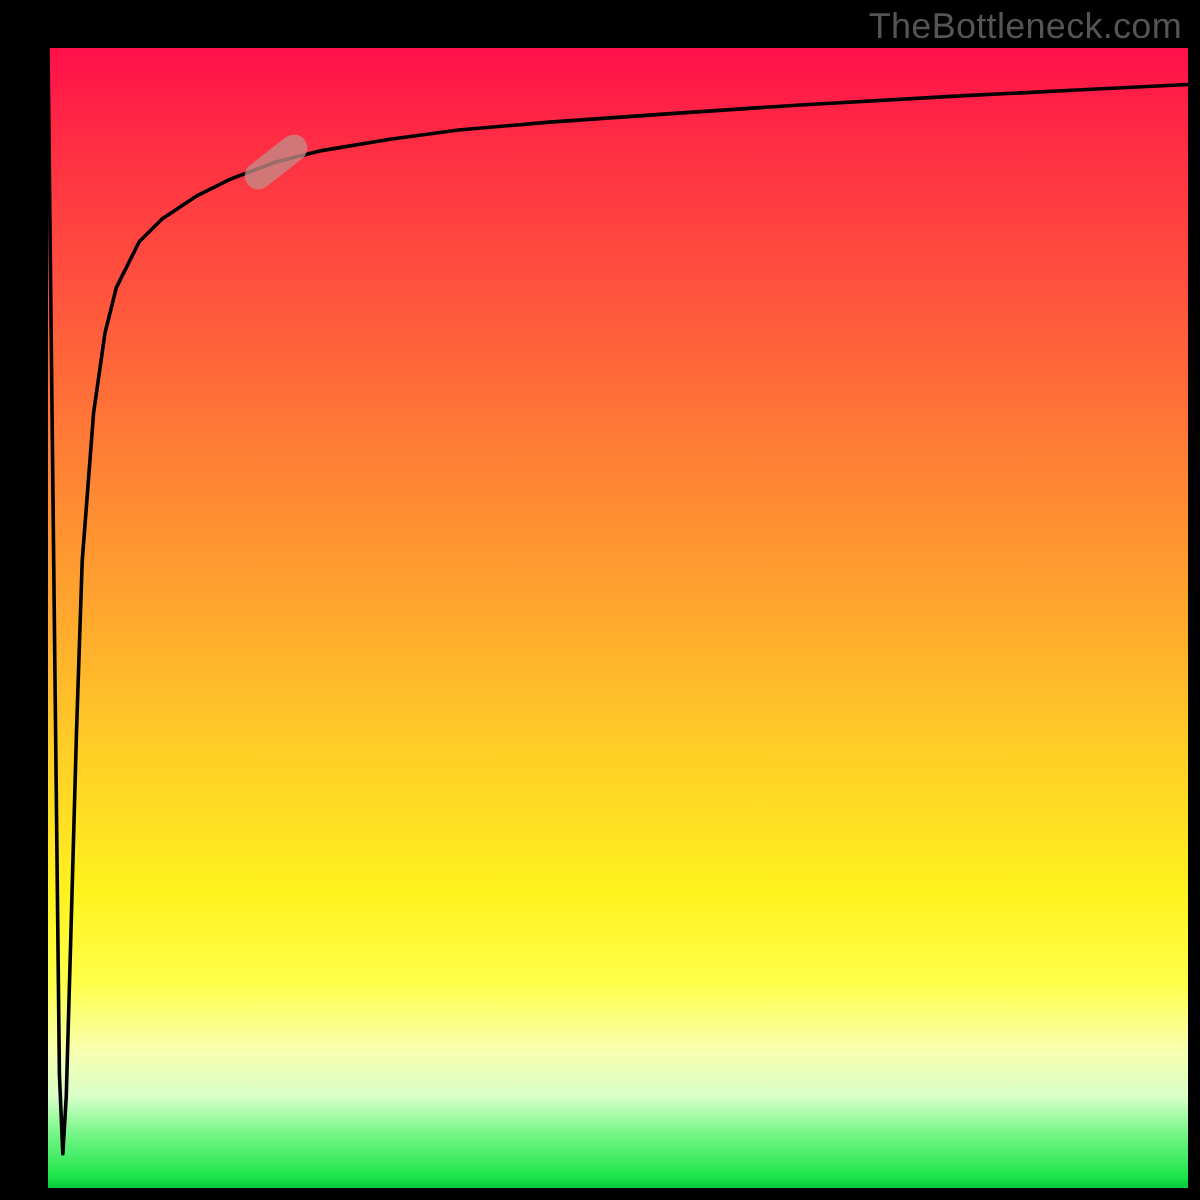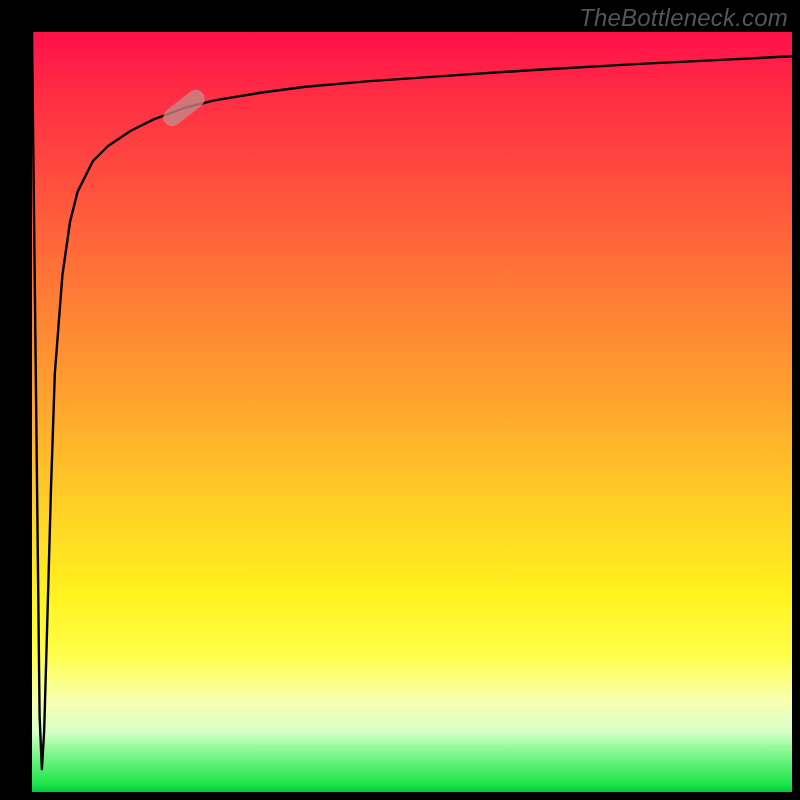--- a/index.html
+++ b/index.html
@@ -9,21 +9,20 @@
     height: 800px;
     overflow: hidden;
     background: #000;
     font-family: Arial, Helvetica, sans-serif;
   }
   .frame {
     position: relative;
     width: 800px;
     height: 800px;
     background: #000;
-    font-style: italic;
   }
   .watermark {
     position: absolute;
     top: 4px;
     right: 12px;
     color: #555;
     font-size: 24px;
     font-weight: 500;
     letter-spacing: 0.2px;
     user-select: none;

